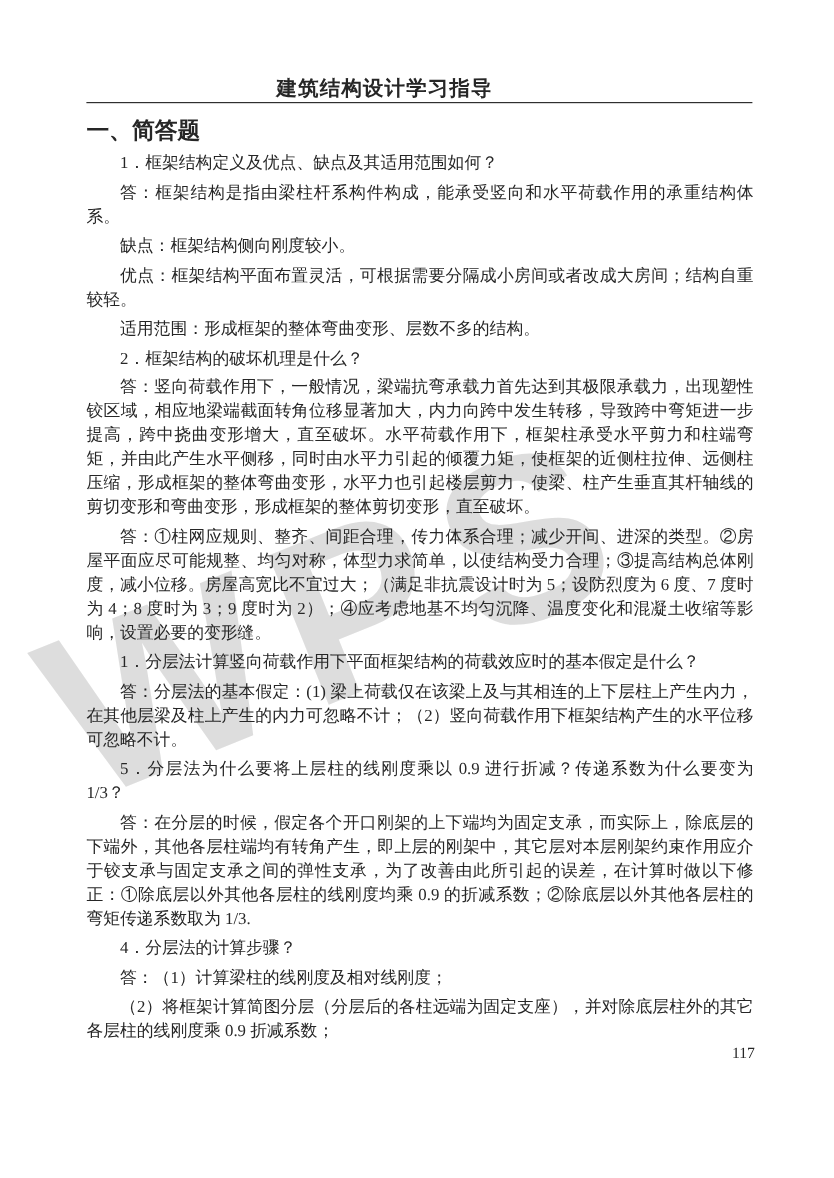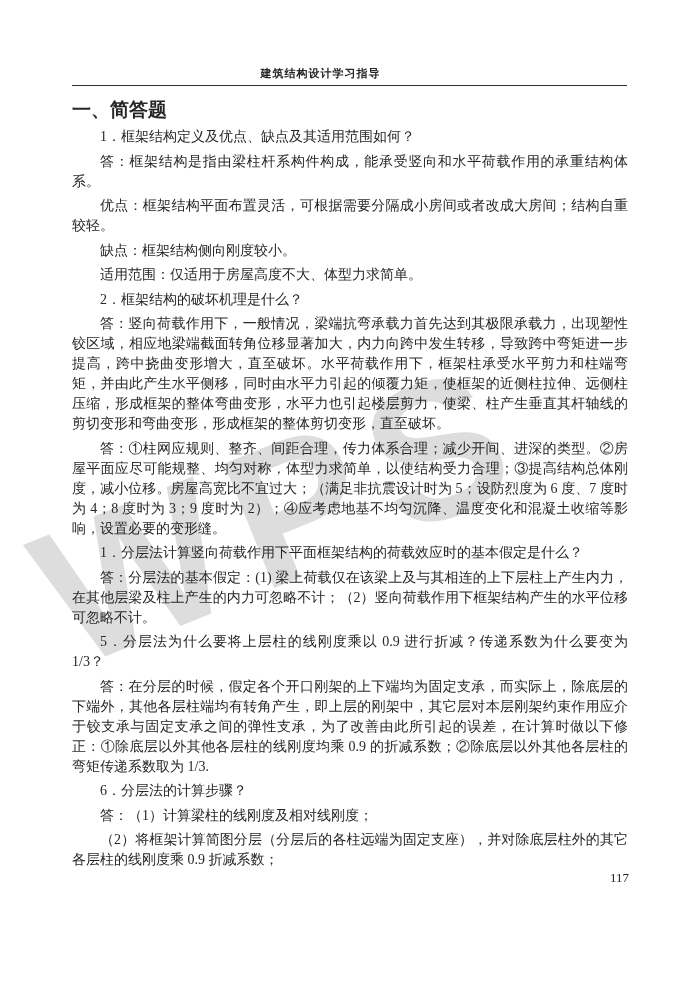--- a/index.html
+++ b/index.html
@@ -28,21 +28,21 @@
     user-select:none;
     white-space:nowrap;
   }
   .header{
     position:relative;z-index:1;
     margin:66px 68px 0 72px;
   }
   .doc-title{
     text-align:center;
     transform:translateX(-29px);
-    font-size:11px;
+    font-size:17px;
     font-weight:bold;
     letter-spacing:1px;
     line-height:15px;
   }
   .header-rule{
     margin-top:4px;
     border-top:1.6px solid var(--rule,#2f2f2f);
     height:0;
   }
   .content{
@@ -85,23 +85,23 @@
     <div class="doc-title">建筑结构设计学习指导</div>
     <div class="header-rule"></div>
   </div>
 
   <div class="content">
     <div class="section-heading">一、简答题</div>
 
     <div class="qa">
       <p class="para">1．框架结构定义及优点、缺点及其适用范围如何？</p>
       <p class="para">答：框架结构是指由梁柱杆系构件构成，能承受竖向和水平荷载作用的承重结构体系。</p>
+      <p class="para">缺点：框架结构侧向刚度较小。</p>
       <p class="para">优点：框架结构平面布置灵活，可根据需要分隔成小房间或者改成大房间；结构自重较轻。</p>
-      <p class="para">缺点：框架结构侧向刚度较小。</p>
-      <p class="para">适用范围：仅适用于房屋高度不大、体型力求简单。</p>
+      <p class="para">适用范围：形成框架的整体弯曲变形、层数不多的结构。</p>
     </div>
 
     <div class="qa">
       <p class="para">2．框架结构的破坏机理是什么？</p>
       <p class="para">答：竖向荷载作用下，一般情况，梁端抗弯承载力首先达到其极限承载力，出现塑性铰区域，相应地梁端截面转角位移显著加大，内力向跨中发生转移，导致跨中弯矩进一步提高，跨中挠曲变形增大，直至破坏。水平荷载作用下，框架柱承受水平剪力和柱端弯矩，并由此产生水平侧移，同时由水平力引起的倾覆力矩，使框架的近侧柱拉伸、远侧柱压缩，形成框架的整体弯曲变形，水平力也引起楼层剪力，使梁、柱产生垂直其杆轴线的剪切变形和弯曲变形，形成框架的整体剪切变形，直至破坏。</p>
     </div>
 
     <div class="qa">
       <p class="para">答：①柱网应规则、整齐、间距合理，传力体系合理；减少开间、进深的类型。②房屋平面应尽可能规整、均匀对称，体型力求简单，以使结构受力合理；③提高结构总体刚度，减小位移。房屋高宽比不宜过大；（满足非抗震设计时为 5；设防烈度为 6 度、7 度时为 4；8 度时为 3；9 度时为 2）；④应考虑地基不均匀沉降、温度变化和混凝土收缩等影响，设置必要的变形缝。</p>
     </div>
@@ -110,21 +110,21 @@
       <p class="para">1．分层法计算竖向荷载作用下平面框架结构的荷载效应时的基本假定是什么？</p>
       <p class="para">答：分层法的基本假定：(1) 梁上荷载仅在该梁上及与其相连的上下层柱上产生内力，在其他层梁及柱上产生的内力可忽略不计；（2）竖向荷载作用下框架结构产生的水平位移可忽略不计。</p>
     </div>
 
     <div class="qa">
       <p class="para">5．分层法为什么要将上层柱的线刚度乘以 0.9 进行折减？传递系数为什么要变为 1/3？</p>
       <p class="para">答：在分层的时候，假定各个开口刚架的上下端均为固定支承，而实际上，除底层的下端外，其他各层柱端均有转角产生，即上层的刚架中，其它层对本层刚架约束作用应介于铰支承与固定支承之间的弹性支承，为了改善由此所引起的误差，在计算时做以下修正：①除底层以外其他各层柱的线刚度均乘 0.9 的折减系数；②除底层以外其他各层柱的弯矩传递系数取为 1/3.</p>
     </div>
 
     <div class="qa">
-      <p class="para">6．分层法的计算步骤？</p>
+      <p class="para">4．分层法的计算步骤？</p>
       <p class="para">答：（1）计算梁柱的线刚度及相对线刚度；</p>
       <p class="para">（2）将框架计算简图分层（分层后的各柱远端为固定支座），并对除底层柱外的其它各层柱的线刚度乘 0.9 折减系数；</p>
     </div>
   </div>
 
   <div class="page-number">117</div>
 
 </div>
 
 </body></html>

